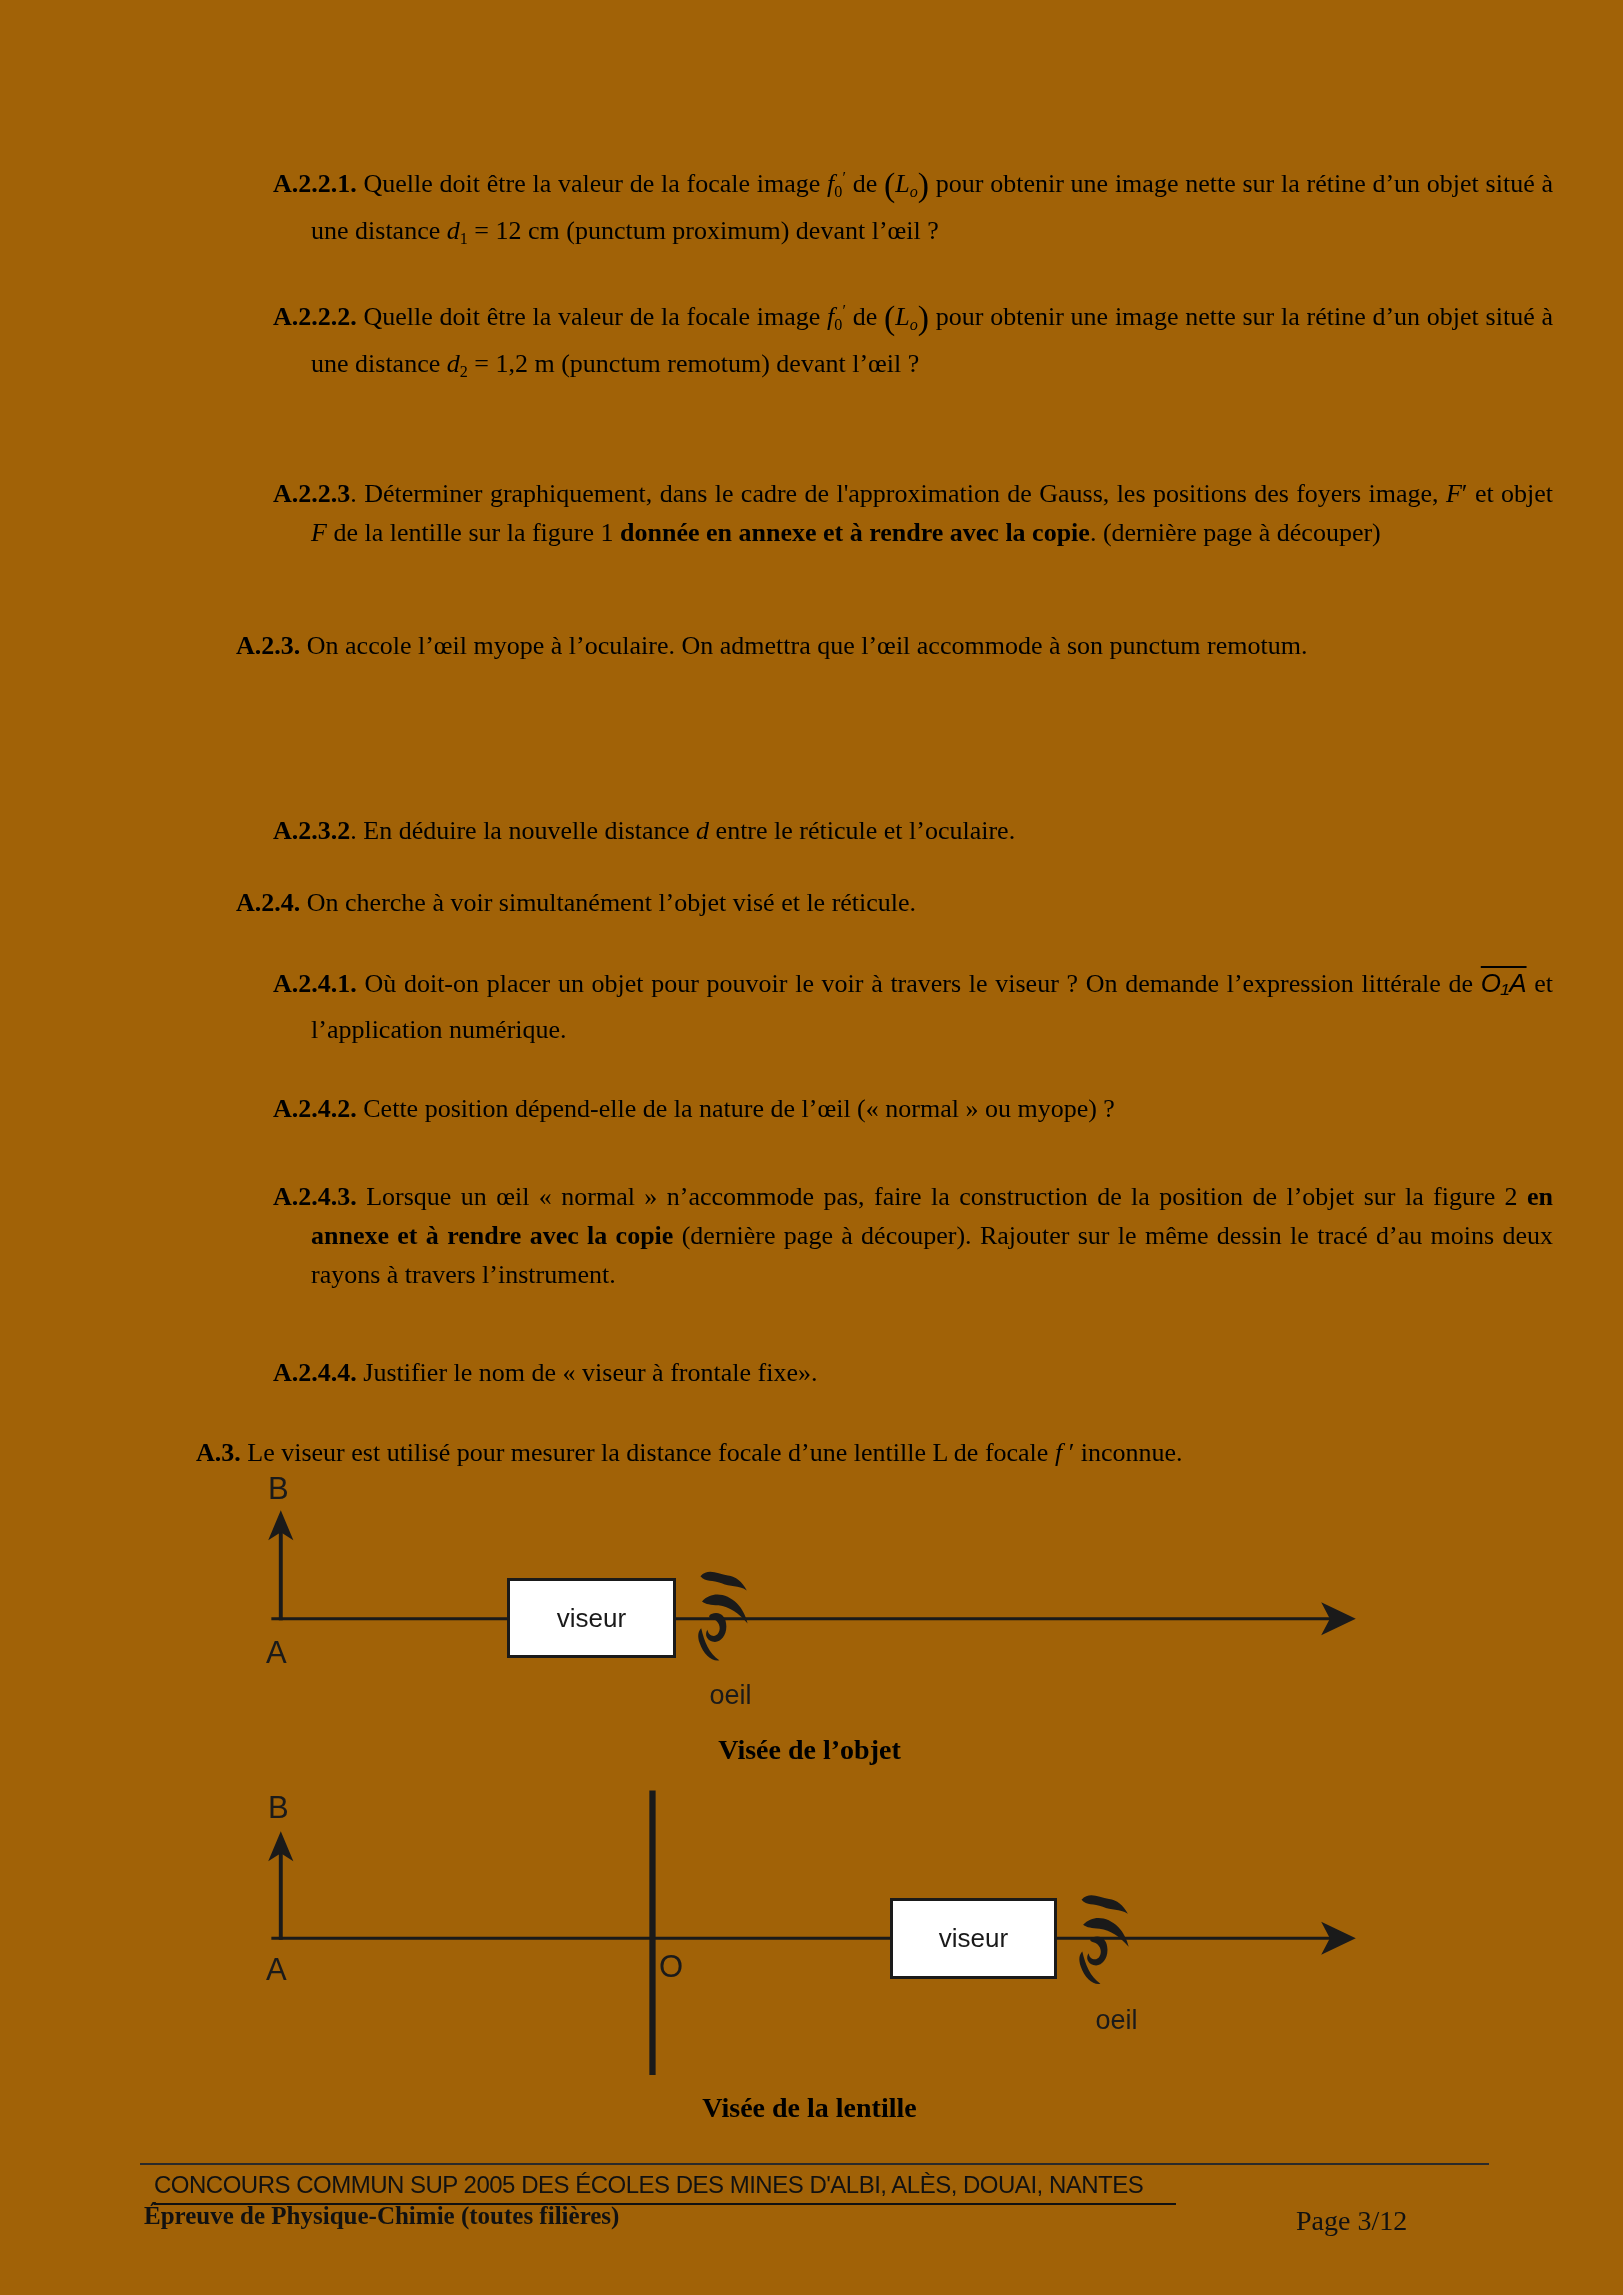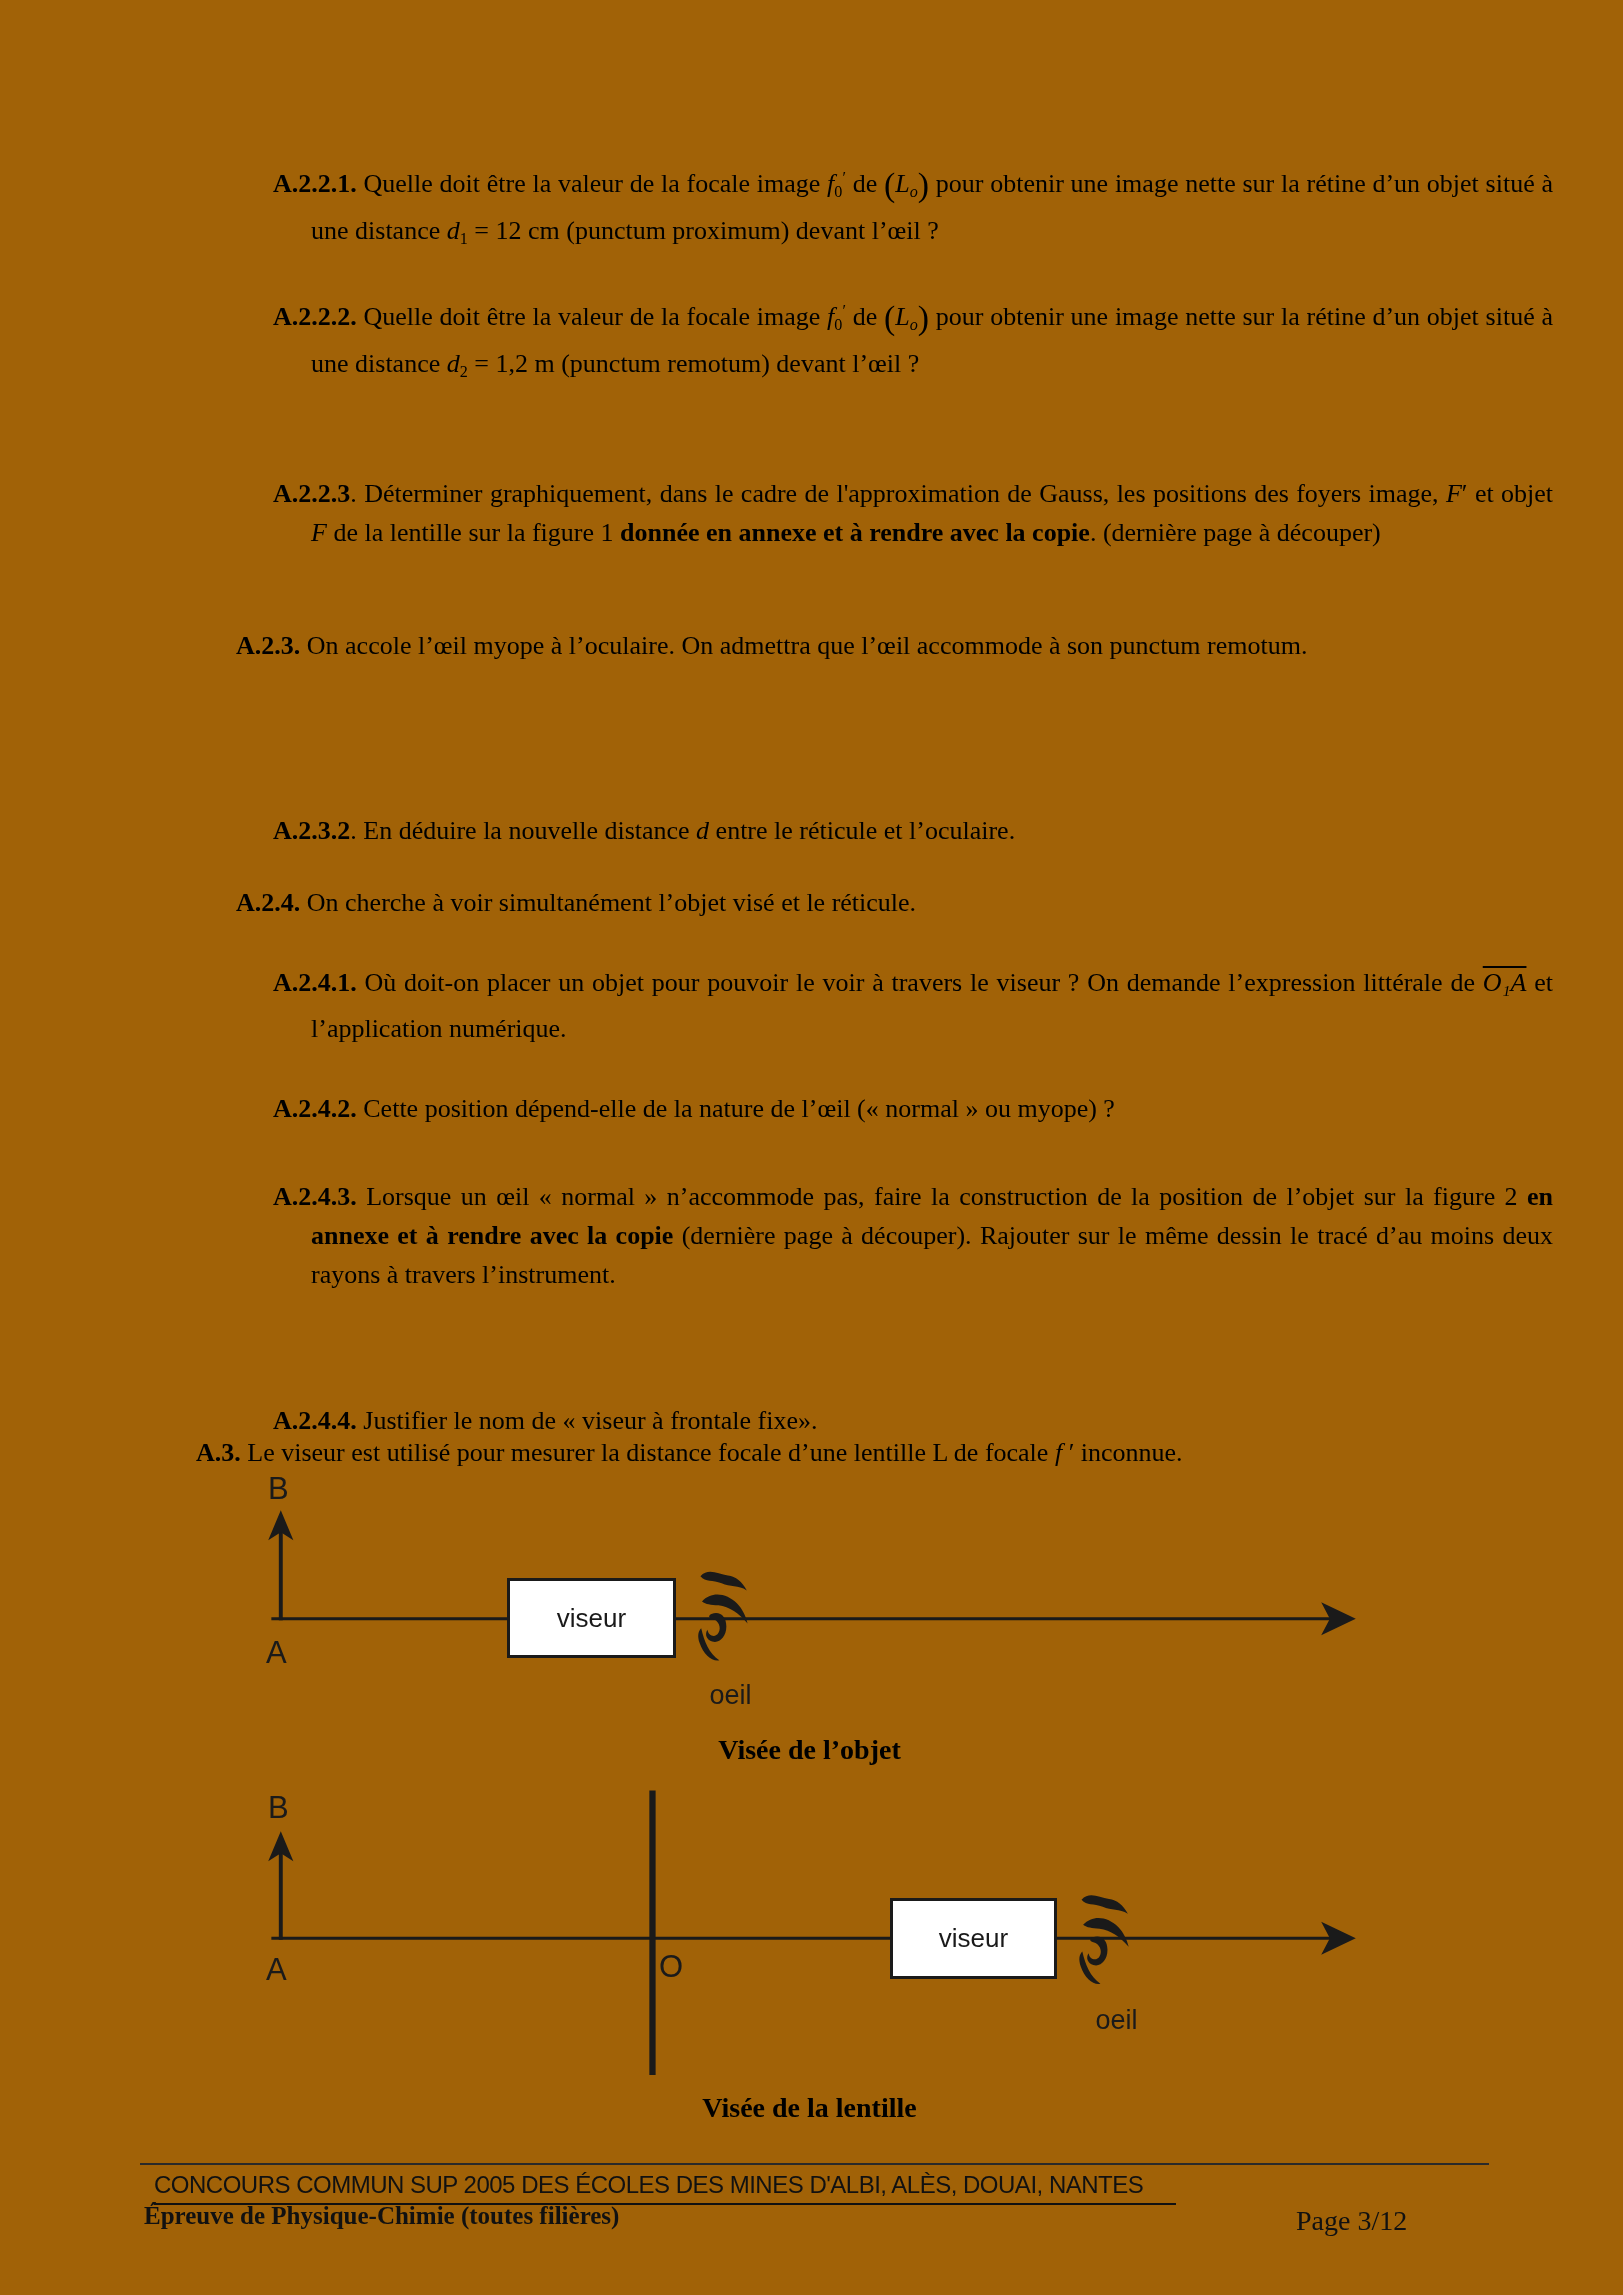--- a/index.html
+++ b/index.html
@@ -8,32 +8,32 @@
     font-family:"Liberation Serif",serif;font-size:26px;overflow:hidden;
   }
   
   p.q{position:absolute;margin:0;text-align:justify;line-height:39px;}
   p.q .b{font-weight:700;}
   .it{font-style:italic;}
   .sub{font-size:0.62em;vertical-align:-0.3em;line-height:0;}
   .subit{font-size:0.62em;vertical-align:-0.3em;line-height:0;font-style:italic;}
   .sup{font-size:0.62em;vertical-align:0.55em;line-height:0;}
   .paren{font-size:1.3em;line-height:0;vertical-align:-0.12em;}
-  .ovl{text-decoration:overline;text-decoration-thickness:2px;font-family:Liberation Serif, serif;}
+  .ovl{text-decoration:overline;text-decoration-thickness:2px;font-family:Liberation Sans, sans-serif;}
   #qA221{top:160px;left:273px;width:1242px;padding-left:38px;text-indent:-38px;line-height:47px;}
   #qA222{top:293px;left:273px;width:1242px;padding-left:38px;text-indent:-38px;line-height:47px;}
   #qA223{top:474px;left:273px;width:1242px;padding-left:38px;text-indent:-38px;}
   #qA23 {top:626px;left:236px;width:1279px;padding-left:38px;text-indent:-38px;}
   #qA231{top:737px;left:273px;width:1242px;padding-left:38px;text-indent:-38px;}
   #qA232{top:811px;left:273px;width:1242px;padding-left:38px;text-indent:-38px;}
   #qA24 {top:883px;left:236px;width:1279px;padding-left:38px;text-indent:-38px;}
   #qA241{top:960px;left:273px;width:1242px;padding-left:38px;text-indent:-38px;line-height:46px;}
   #qA242{top:1089px;left:273px;width:1242px;padding-left:38px;text-indent:-38px;}
   #qA243{top:1177px;left:273px;width:1242px;padding-left:38px;text-indent:-38px;}
-  #qA244{top:1353px;left:273px;width:1242px;padding-left:38px;text-indent:-38px;margin-top:48px;}
+  #qA244{top:1353px;left:273px;width:1242px;padding-left:38px;text-indent:-38px;}
   #qA3  {top:1433px;left:196px;width:1320px;padding-left:38px;text-indent:-38px;}
   
   .figsvg{position:absolute;left:236px;z-index:1;}
   #fig1svg{top:1470px;}
   #fig2svg{top:1784px;}
   .vbox{
     position:absolute;z-index:2;background:#ffffff;border:3.9px solid #1a1a1a;
     display:flex;align-items:center;justify-content:center;
     font-family:"Liberation Sans",sans-serif;font-size:26px;color:#1a1a1a;
   }

